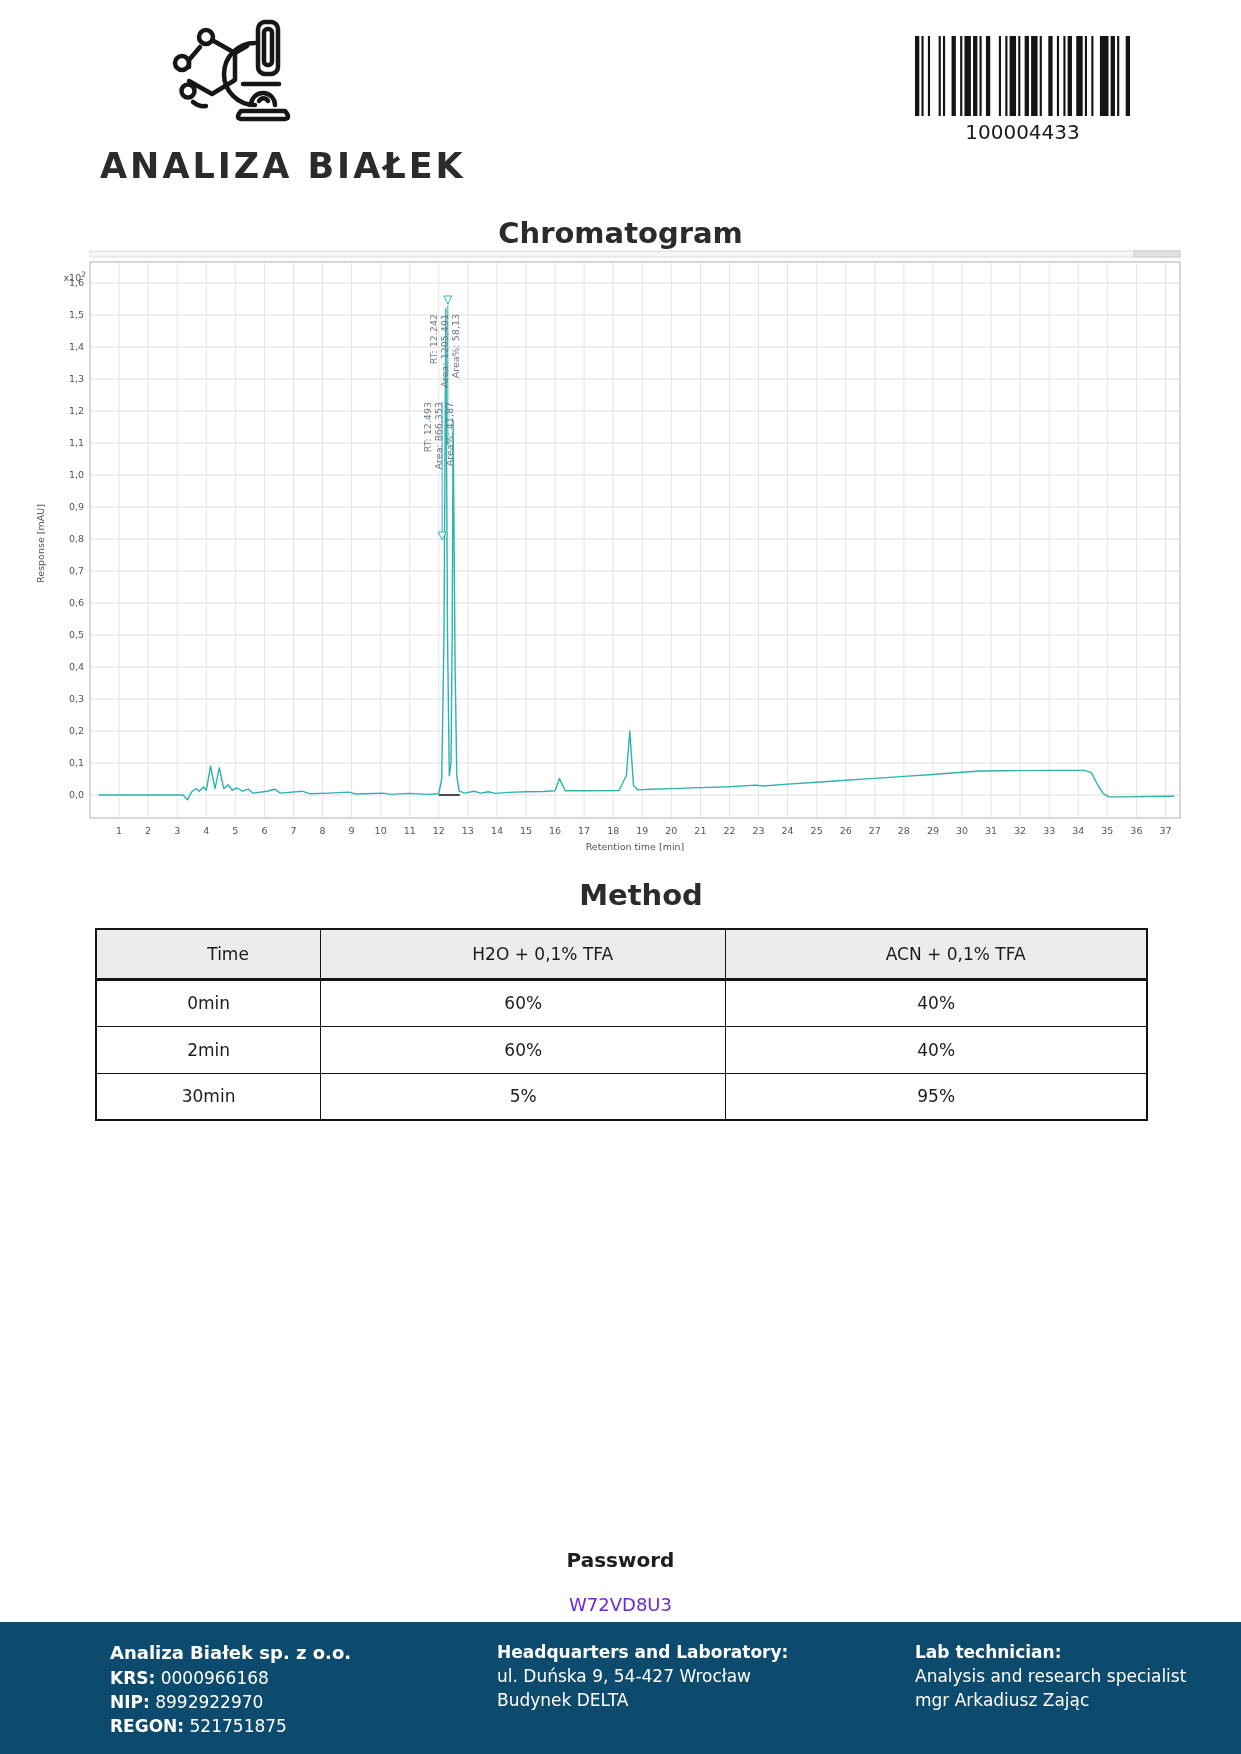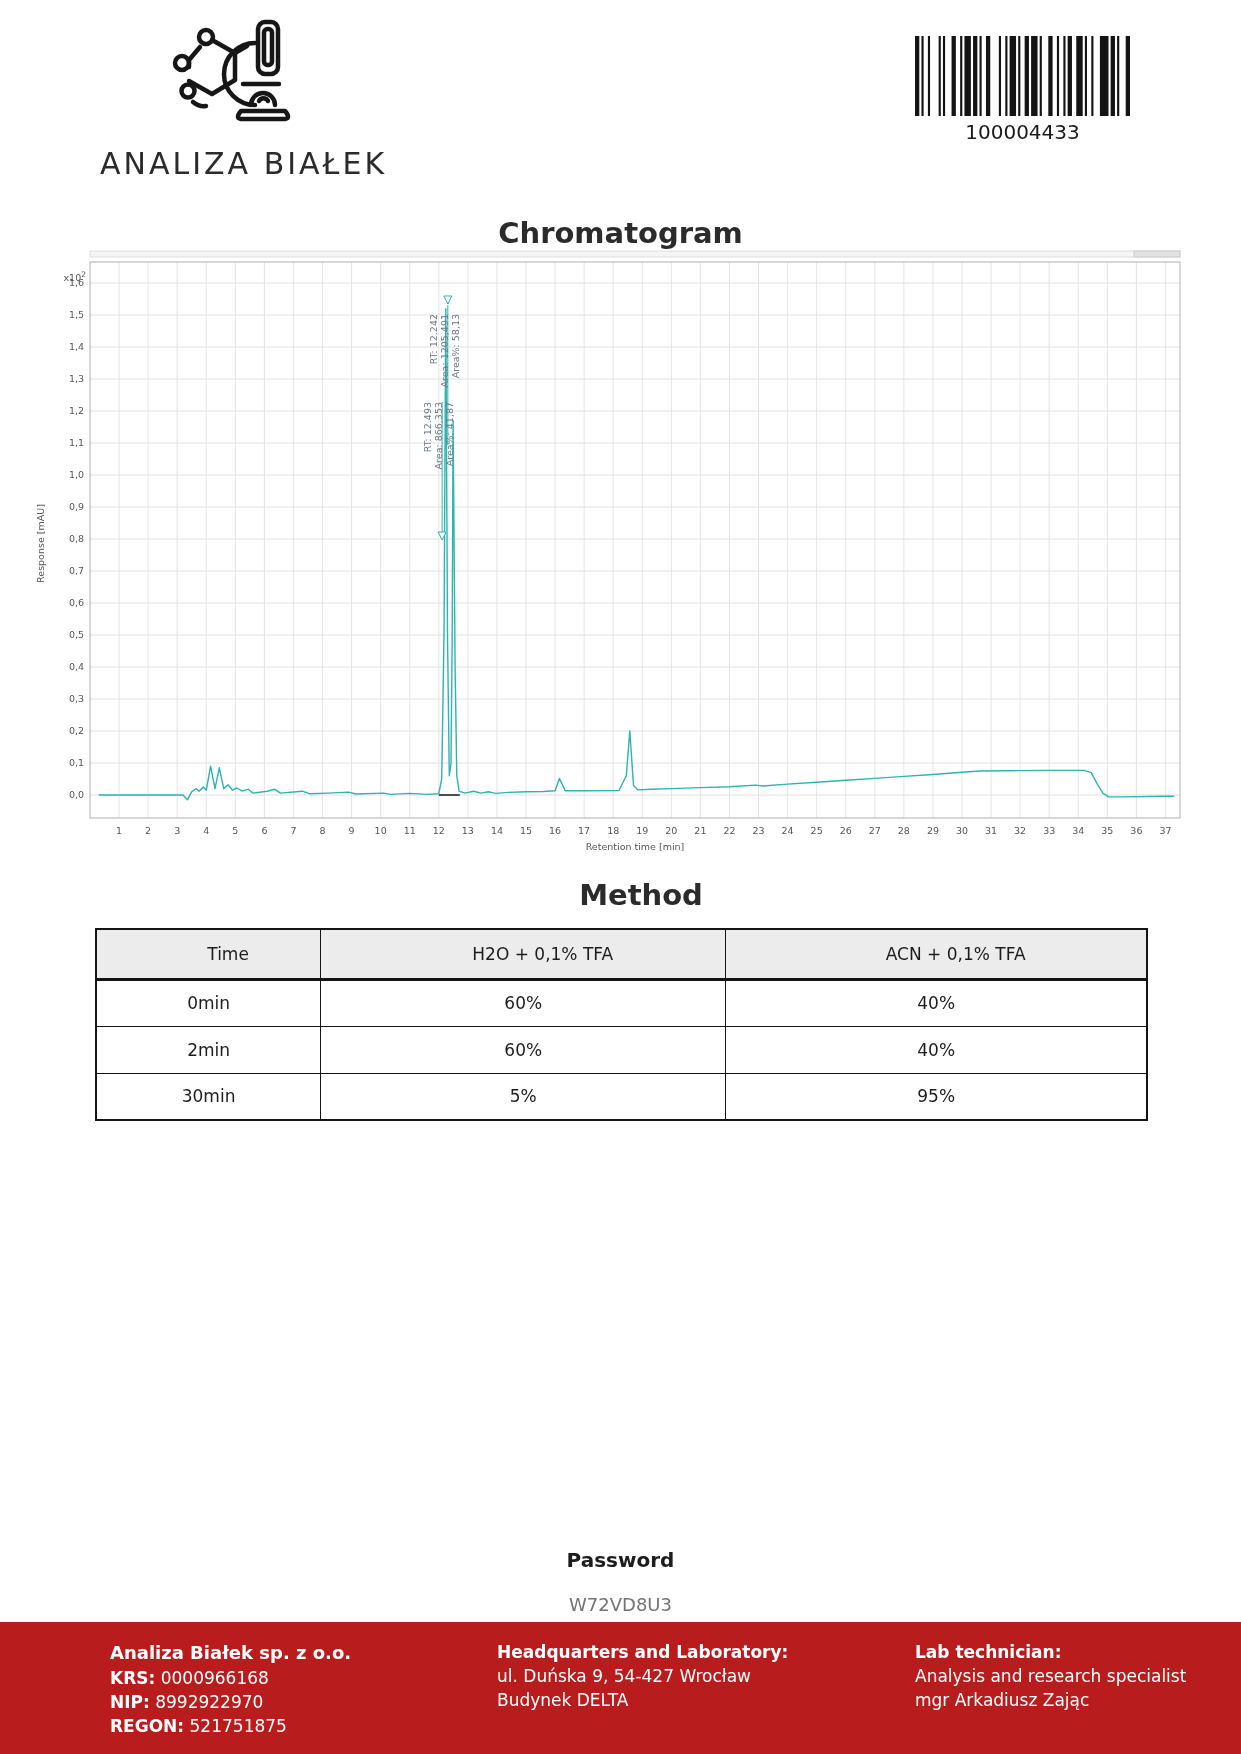--- a/index.html
+++ b/index.html
@@ -3,21 +3,21 @@
 <meta charset="utf-8">
 <style>
   * { margin:0; padding:0; box-sizing:border-box; }
   html,body { background:#fff; }
   body { font-family:"DejaVu Sans","Liberation Sans",sans-serif; color:#222; }
   .page { position:relative; width:1241px; height:1754px; background:#fff; overflow:hidden; }
 
   
   .logo-block { position:absolute; left:100px; top:14px; width:260px; text-align:center; }
   .logo-icon-wrap { display:inline-block; }
-  .logo-text { margin-top:6px; font-size:30px; letter-spacing:3px; color:#2b2b2b; font-weight:400; white-space:nowrap; }
+  .logo-text { margin-top:6px; font-size:35px; letter-spacing:3px; color:#2b2b2b; font-weight:700; white-space:nowrap; }
   .barcode-block { position:absolute; left:915px; top:36px; width:215px; text-align:center; }
   .barcode-svg { display:block; }
   .barcode-number { margin-top:4px; font-size:20px; color:#1a1a1a; }
 
   
   .section-title { position:absolute; left:0; width:1241px; text-align:center; font-size:29px; font-weight:bold; color:#2b2b2b; }
   #chrom-title { top:200px;margin-top:16px; }
   #method-title { top:878px;padding-left:41px; }
 
   
@@ -32,24 +32,24 @@
   .method-table { position:absolute; left:95px; top:928px; width:1053px; border-collapse:collapse; }
   .method-table th, .method-table td { border:1.5px solid #141414; text-align:center; font-size:17px; font-weight:400; color:#1c1c1c; }
   .method-table th { background:#ececec; height:50px; border-bottom:3px solid #141414;padding-left:39px; }
   .method-table td { background:#fff; height:47px; }
   .method-table { border:2px solid #141414; }
   .col-time { width:225px; } .col-h2o { width:406px; } .col-acn { width:422px; }
 
   
   .password-block { position:absolute; left:0; top:1548px; width:1241px; text-align:center; }
   .password-label { font-size:20px; font-weight:bold; color:#1d1d1d; }
-  .password-value { margin-top:22px; font-size:18px; color:#737373; }
-
-  
-  .footer { position:absolute; left:0; top:1622px; width:1241px; height:132px; background:#b91c1c; color:#fff;padding-left:12px; }
+  .password-value { margin-top:22px; font-size:18px; color:#6d28d9; }
+
+  
+  .footer { position:absolute; left:0; top:1622px; width:1241px; height:132px; background:#0c4a6e; color:#fff;padding-left:12px; }
   .footer-col { position:absolute; top:18px; font-size:17px; line-height:1.42; }
   #footer-col-1 { left:110px; }
   #footer-col-2 { left:497px; }
   #footer-col-3 { left:915px; }
   .footer b { font-weight:bold; }
   .footer .company-name { font-size:18px; font-weight:bold; }
 </style>
 </head>
 <body>
 

